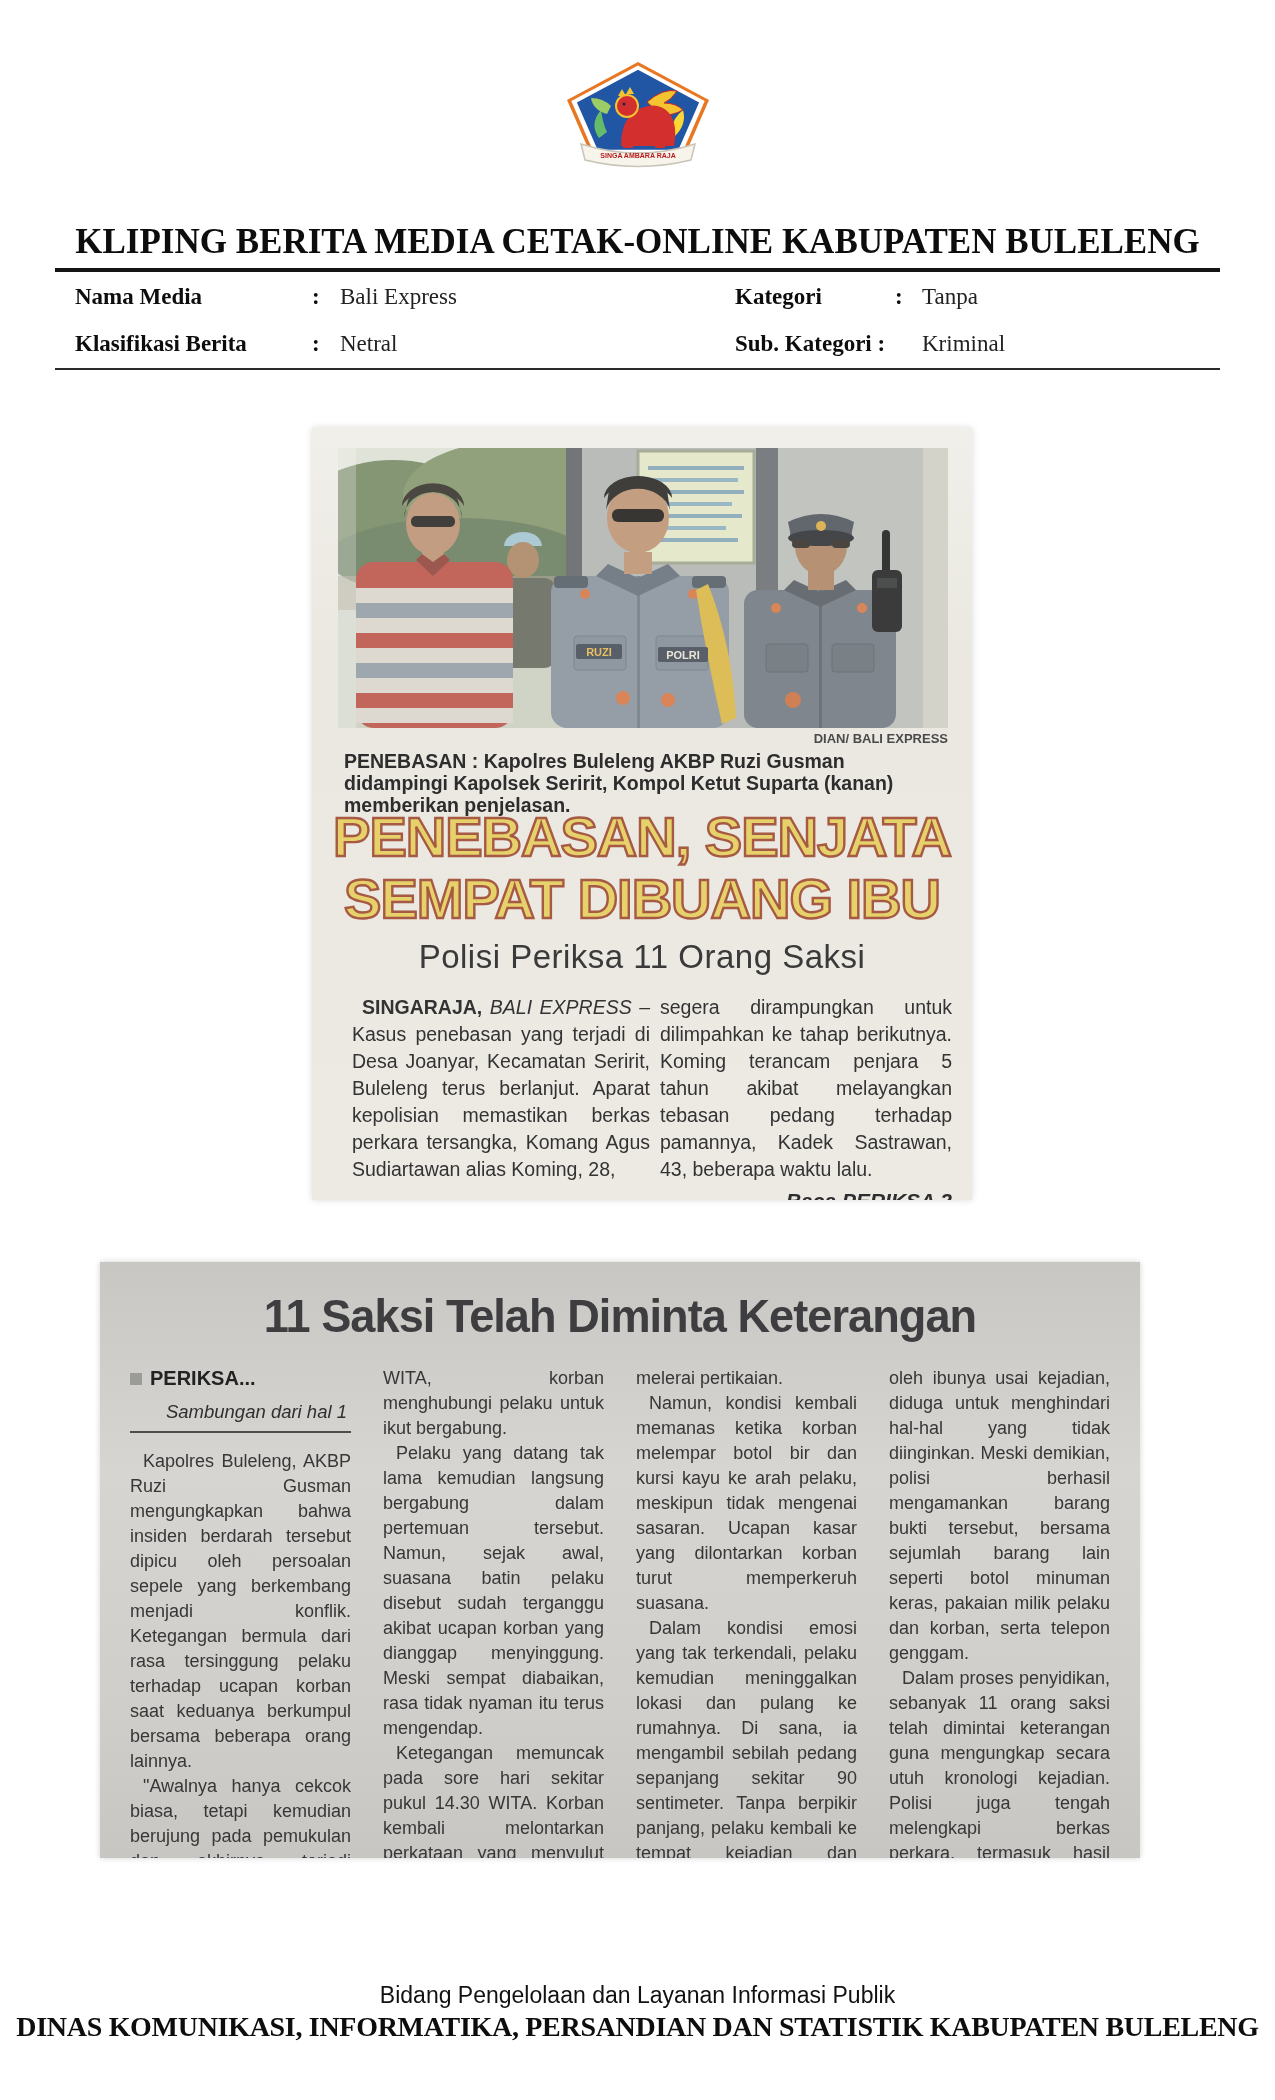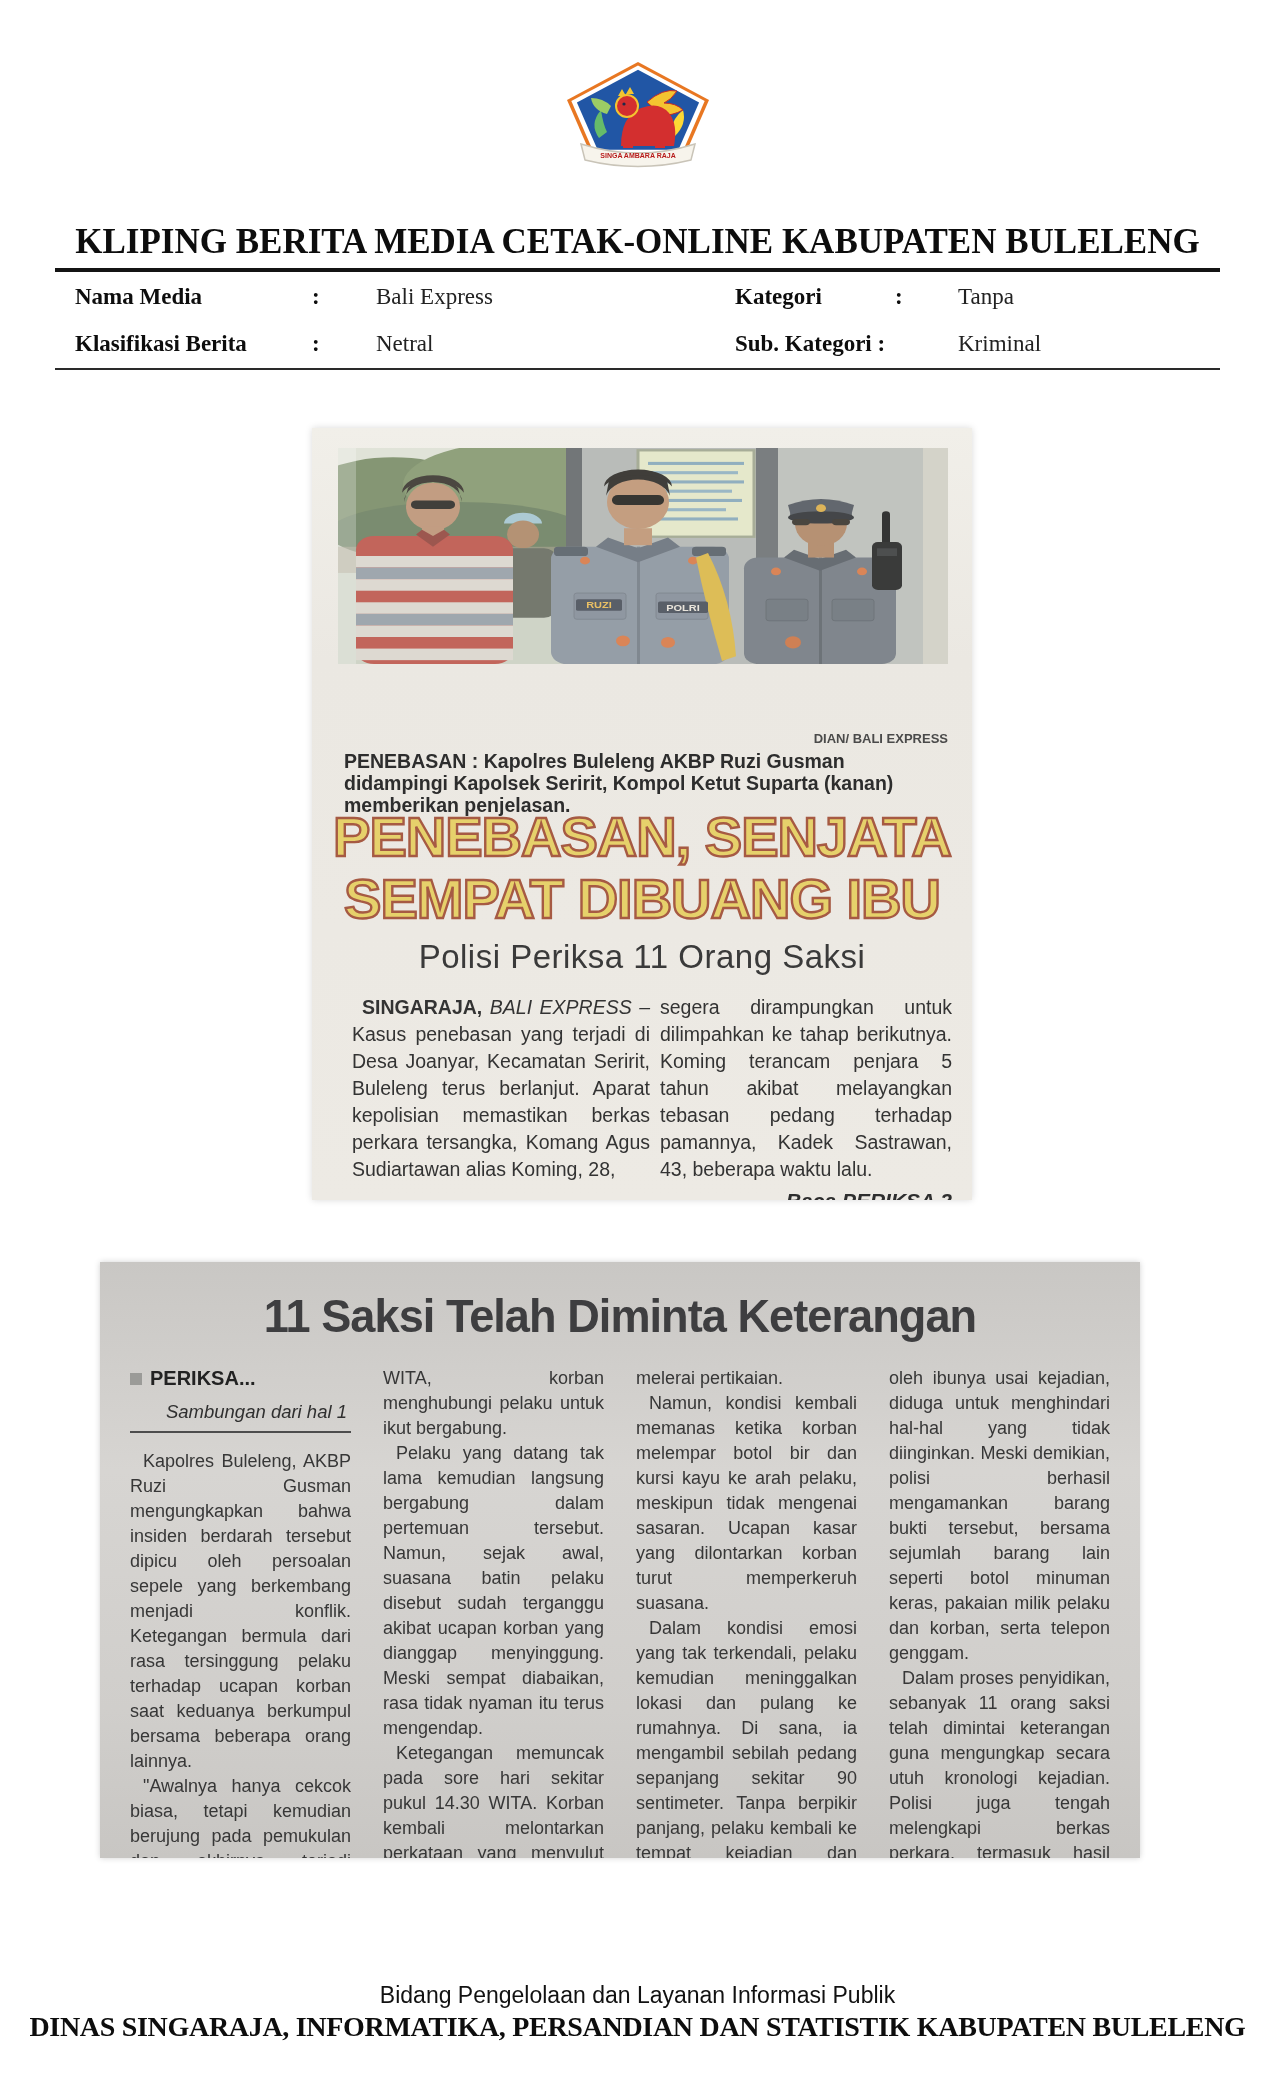--- a/index.html
+++ b/index.html
@@ -7,27 +7,27 @@
   .abs{position:absolute;}
 
   
   #logo{left:563px;top:58px;width:150px;height:104px;}
   #page-title{left:0;top:222px;width:100%;text-align:center;
     font-family:"Liberation Serif",serif;font-weight:700;font-size:35px;color:#0d0d0d;letter-spacing:0px;}
   .rule-thick{left:55px;width:1165px;top:268px;height:4px;background:#141414;}
   .rule-thin{left:55px;width:1165px;top:368px;height:2px;background:#2a2a2a;}
   .meta-label{font-family:"Liberation Serif",serif;font-weight:700;font-size:23px;color:#0d0d0d;}
   .meta-sep{font-family:"Liberation Serif",serif;font-weight:700;font-size:23px;color:#0d0d0d;}
-  .meta-value{font-family:"Liberation Serif",serif;font-weight:400;font-size:23px;color:#222;margin-left:36px;}
+  .meta-value{font-family:"Liberation Serif",serif;font-weight:400;font-size:23px;color:#222;}
   .mrow1{top:284px;} .mrow2{top:331px;}
 
   
   #clip1{left:312px;top:428px;width:660px;height:772px;background:linear-gradient(180deg,#f1efe9,#ebe8e2 30%,#edeae4);
     box-shadow:0 0 7px rgba(0,0,0,.15);overflow:hidden;}
-  #photo{left:26px;top:20px;width:610px;height:216px;}
+  #photo{left:26px;top:20px;width:610px;height:280px;}
   #photo svg{display:block;width:100%;height:100%;}
   #credit{right:24px;top:303px;font-size:13px;font-weight:700;color:#4a4a4a;}
   #caption{left:32px;top:322px;width:600px;font-size:19.5px;font-weight:700;line-height:22px;color:#2d2d2d;}
   .headline-line{left:0;width:100%;text-align:center;font-weight:700;font-size:56px;letter-spacing:-1px;
     color:#e6d16b;-webkit-text-stroke:2.4px #a65a43;text-shadow:0 0 1px #8d4a36;}
   #hl1{top:376px;} #hl2{top:438px;}
   #subhead{left:0;top:510px;width:100%;text-align:center;font-size:33px;color:#3a3a3a;letter-spacing:0.5px;}
   .c1col{top:566px;font-size:19.5px;line-height:27px;color:#333;text-align:justify;}
   #c1colA{left:40px;width:298px;}
   #c1colB{left:348px;width:292px;}
@@ -258,13 +258,13 @@
     </div>
     <div class="ncol">
       <p>oleh ibunya usai kejadian, diduga untuk menghindari hal-hal yang tidak diinginkan. Meski demikian, polisi berhasil mengamankan barang bukti tersebut, bersama sejumlah barang lain seperti botol minuman keras, pakaian milik pelaku dan korban, serta telepon genggam.</p>
       <p class="ind">Dalam proses penyidikan, sebanyak 11 orang saksi telah dimintai keterangan guna mengungkap secara utuh kronologi kejadian. Polisi juga tengah melengkapi berkas perkara, termasuk hasil visum et repertum dari RSUD Buleleng.</p>
 
     </div>
   </div>
 </div>
 
 <div class="abs" id="footer1">Bidang Pengelolaan dan Layanan Informasi Publik</div>
-<div class="abs" id="footer2">DINAS SINGARAJA, INFORMATIKA, PERSANDIAN DAN STATISTIK KABUPATEN BULELENG</div>
+<div class="abs" id="footer2">DINAS KOMUNIKASI, INFORMATIKA, PERSANDIAN DAN STATISTIK KABUPATEN BULELENG</div>
 
 </body></html>

